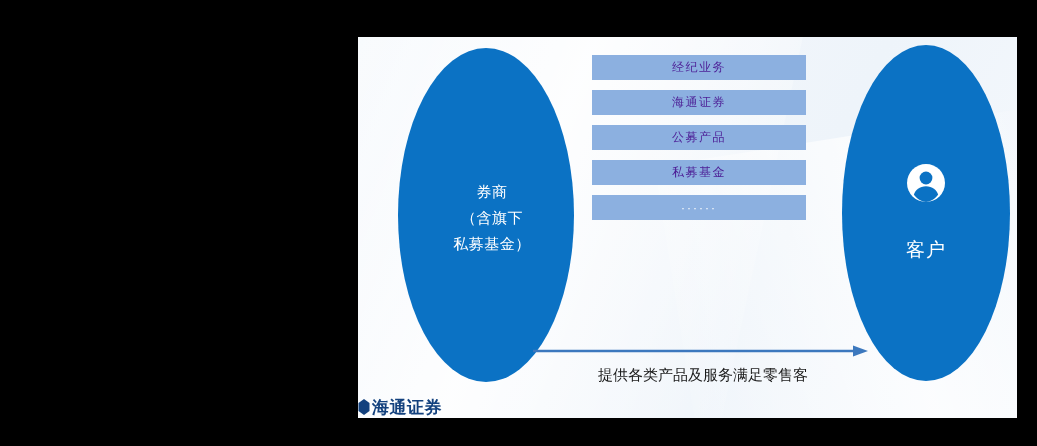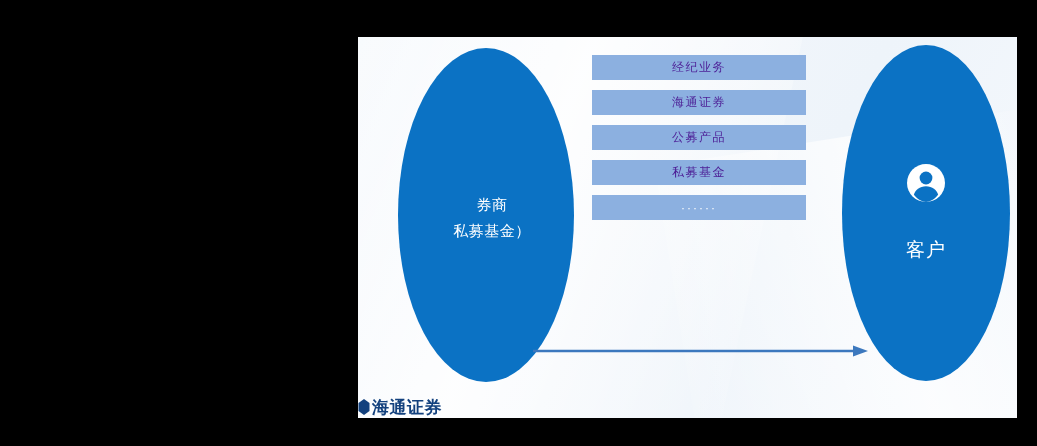--- a/index.html
+++ b/index.html
@@ -179,20 +179,21 @@
 </head>
 <body>
 
 <div id="stage">
 
   <div id="slide-panel">
 
     <div class="ellipse" id="ellipse-broker">
       <div class="ellipse-body">
         <div class="ellipse-text">券商</div>
+        <div class="ellipse-text">（含旗下</div>
         <div class="ellipse-text">私募基金）</div>
       </div>
     </div>
 
     <div id="product-bars">
       <div class="product-bar">
         <span>经纪业务</span>
       </div>
       <div class="product-bar">
         <span>海通证券</span>
@@ -216,20 +217,21 @@
       </svg>
       <div id="customer-label" class="ellipse-text">客户</div>
     </div>
 
     <svg id="flow-arrow" viewBox="0 0 335 12" preserveAspectRatio="none">
       <line x1="0" y1="6" x2="320" y2="6" stroke="#3c78be" stroke-width="2.6"></line>
       <polygon points="320,0.6 335,6 320,11.4" fill="#3c78be"></polygon>
     </svg>
 
     <div id="flow-caption">
+      <span class="caption-line">提供各类产品及服务满足零售客</span>
     </div>
 
     <div id="brand-logo">
       <svg id="brand-mark" viewBox="0 0 12 16">
         <path d="M6 0 L11.5 4 L11.5 12 L6 16 L0.5 12 L0.5 4 Z" fill="#13417e"></path>
       </svg>
       <span id="brand-name">海通证券</span>
     </div>
 
   </div>

